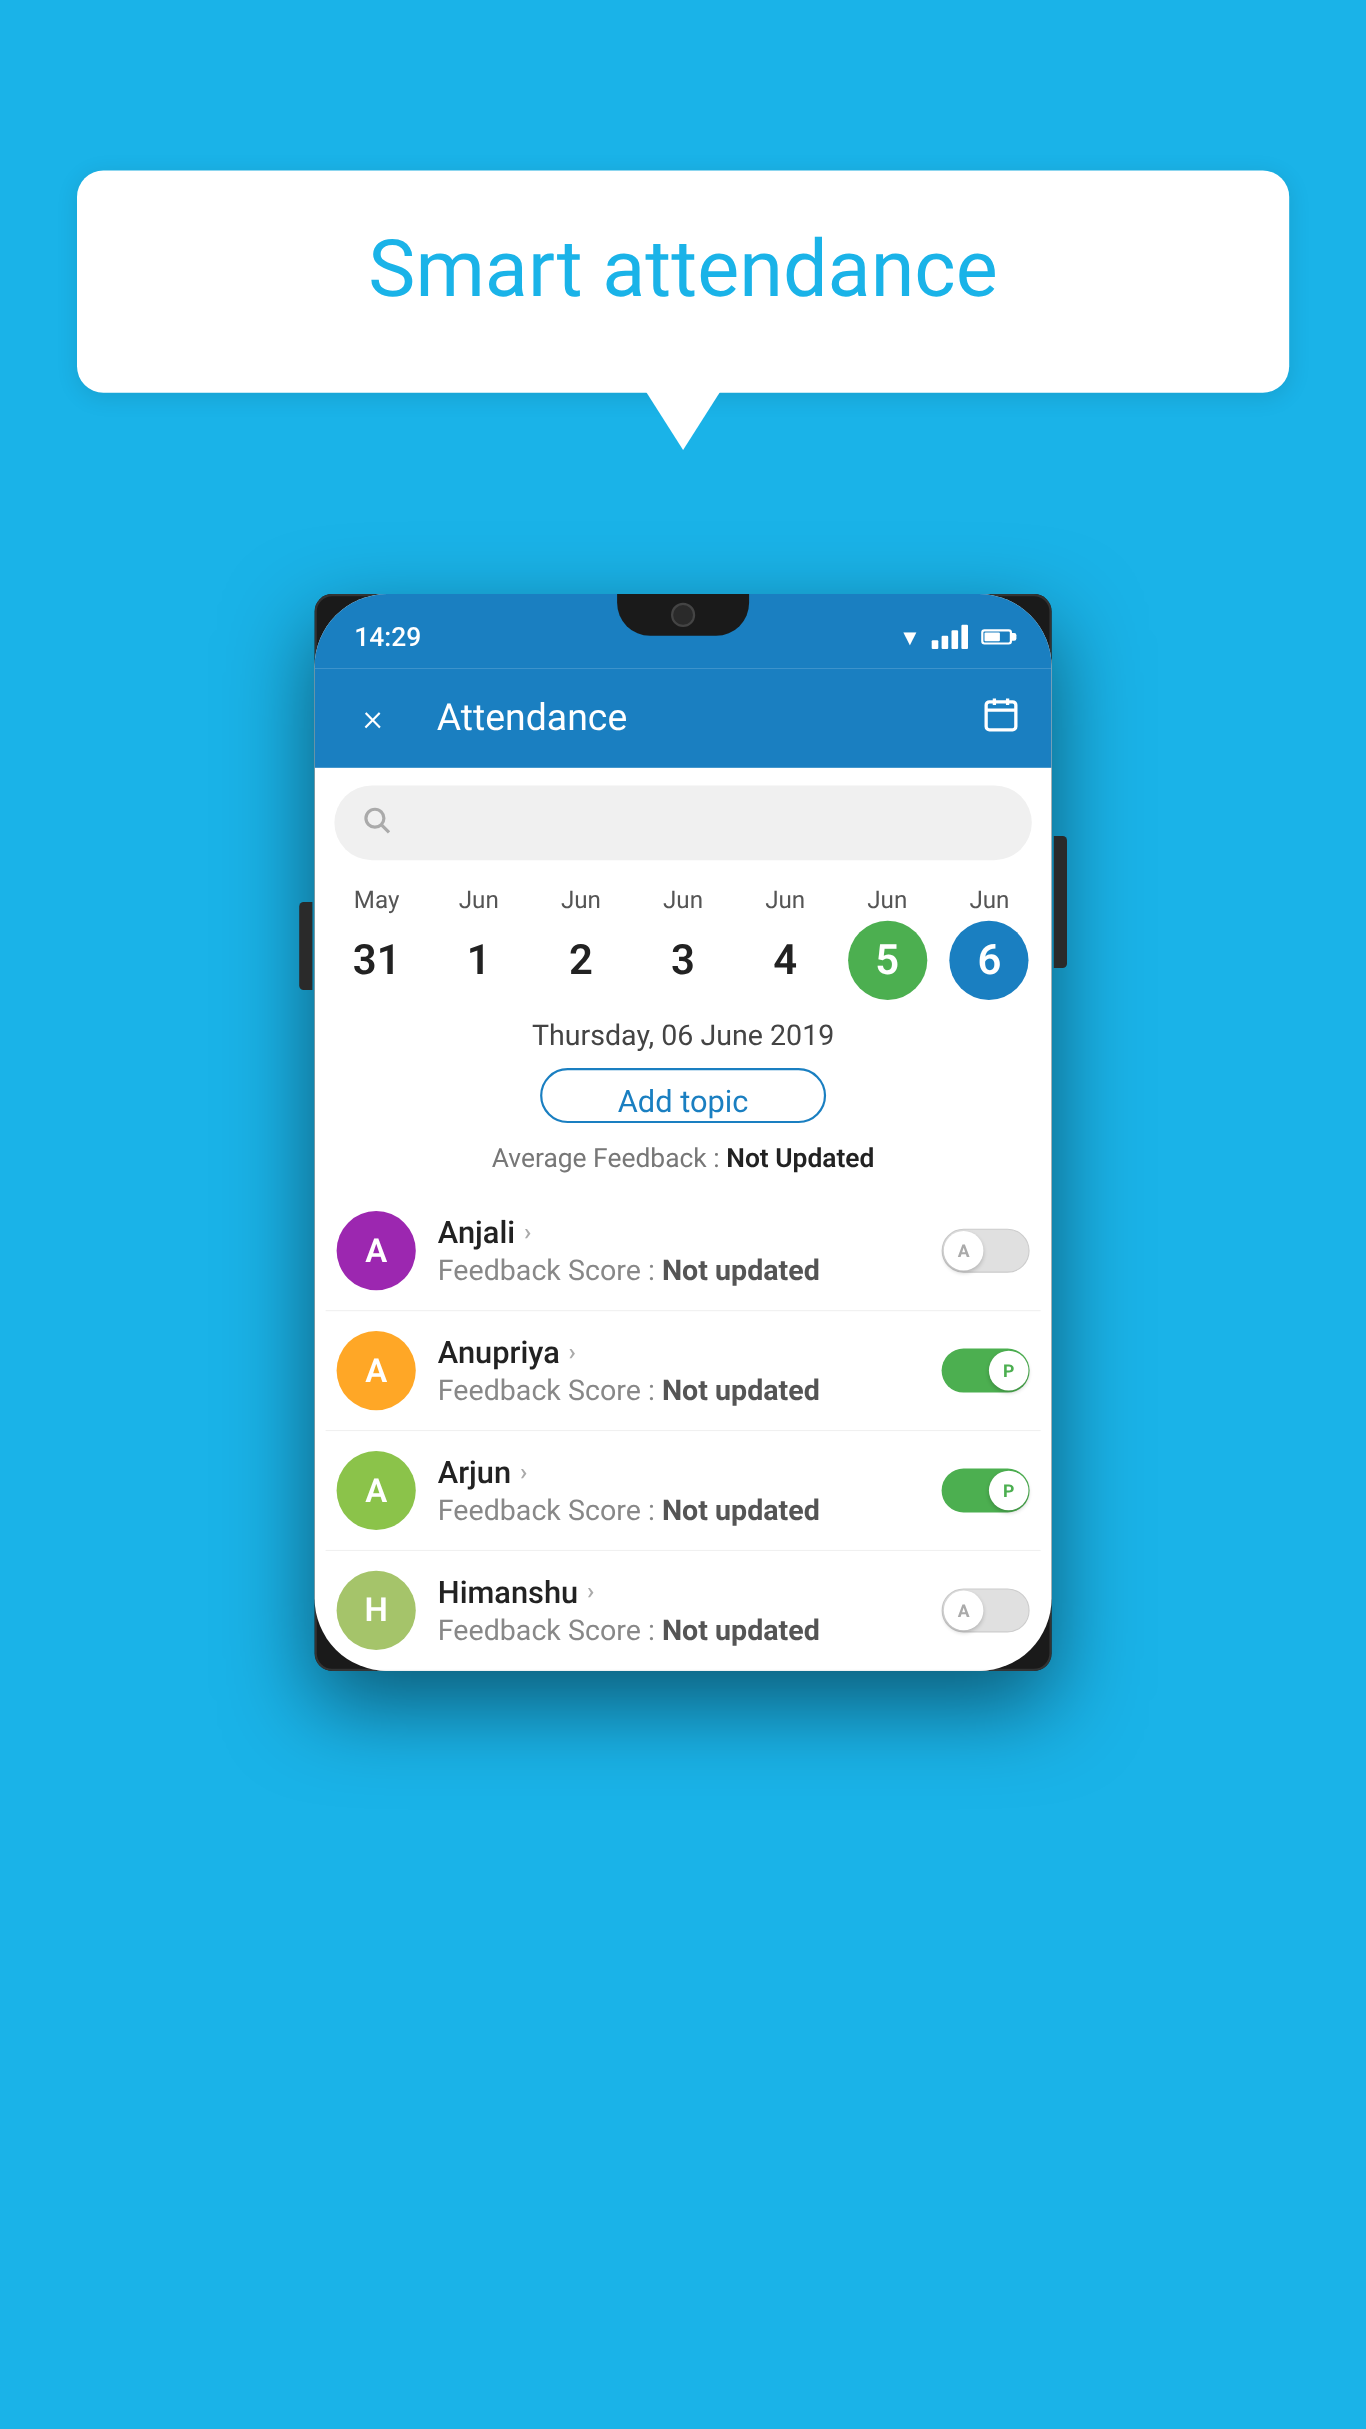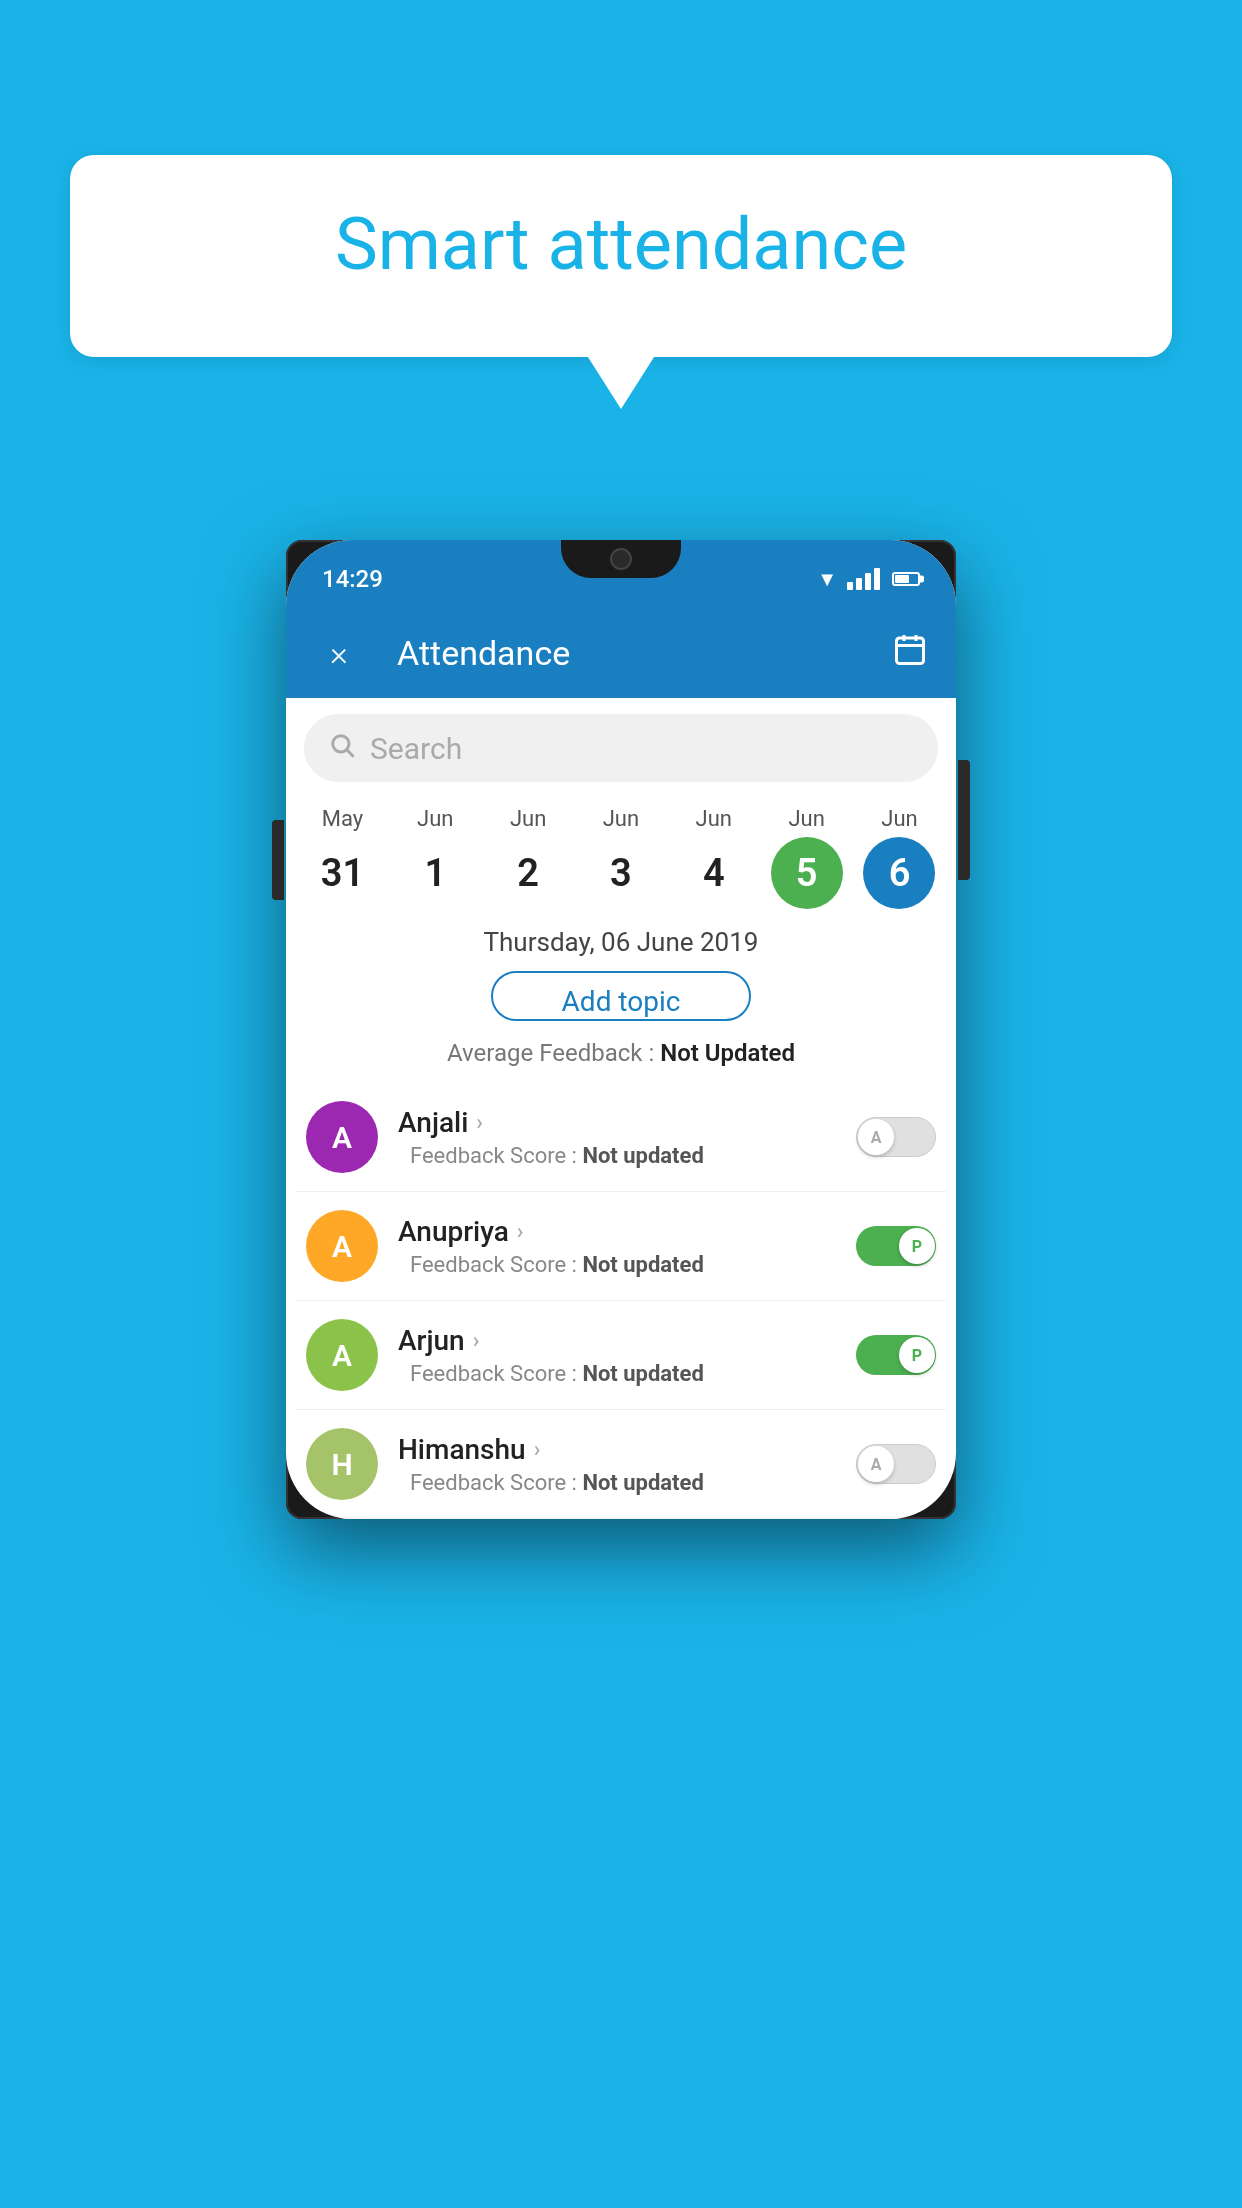--- a/index.html
+++ b/index.html
@@ -371,23 +371,22 @@
       gap: 8px;
       margin-bottom: 4px;
     }
 
     .chevron-right {
       color: #aaa;
       font-size: 22px;
     }
 
     .feedback-score {
-      font-size: 22px;
+      font-size: 26px;
       color: #888;
-      margin-left: 12px;
     }
 
     .feedback-score strong {
       color: #555;
     }
 
     
     .toggle-switch {
       width: 80px;
       height: 40px;
@@ -478,21 +477,20 @@
         </div>
       </div>
 
       <div class="search-container">
         <div class="search-icon-wrap">
           <svg width="28" height="28" viewBox="0 0 24 24" fill="none" stroke="#aaa" stroke-width="2.5">
             <circle cx="11" cy="11" r="7"></circle>
             <line x1="16.5" y1="16.5" x2="22" y2="22"></line>
           </svg>
         </div>
-        <div class="search-input-display">Search</div>
       </div>
 
       <div class="calendar-strip" id="calendar-strip">
           <div class="cal-day">
             <div class="cal-month">May</div>
             <div class="cal-date">31</div>
           </div>
           <div class="cal-day">
             <div class="cal-month">Jun</div>
             <div class="cal-date">1</div>

